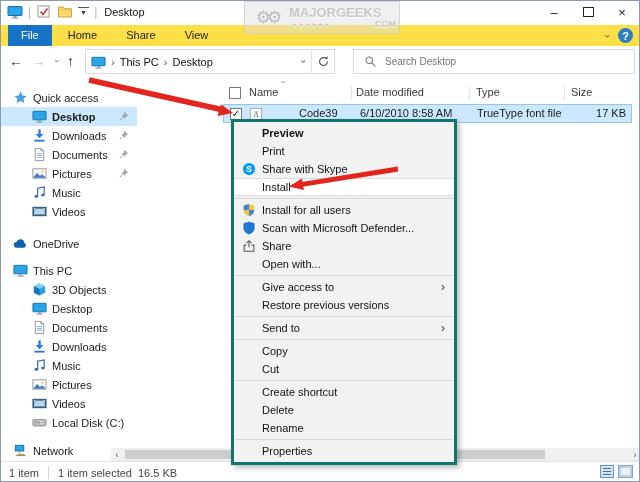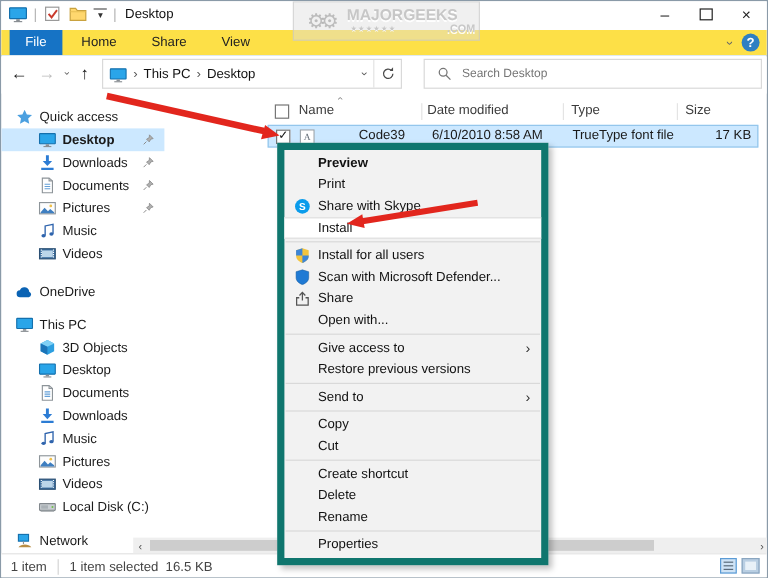--- a/index.html
+++ b/index.html
@@ -70,21 +70,21 @@
   .list-header{position:absolute;left:222px;top:84px;width:408px;height:17px;color:#3b3b3b;}
   .lh-label{position:absolute;top:1px;}
   .hsep{position:absolute;top:1px;width:1px;height:14px;background:#e4e4e4;}
   .sort-caret{position:absolute;left:280px;top:76px;color:#777;font-size:9px;transform:rotate(-90deg);}
   .file-row{position:absolute;left:222px;top:103px;width:409px;height:19px;background:#cce8ff;
     border:1px solid #94c6ec;box-sizing:border-box;}
   .file-row .cell{position:absolute;top:2px;}
   .fr-icon{position:absolute;left:25px;top:2px;width:14px;height:14px;}
   
   .context-menu{position:absolute;left:230px;top:118px;width:226px;background:#f2f2f2;
-    border:6px solid #0f766e;box-shadow:3px 3px 5px rgba(0,0,0,.25);padding:2px 0;z-index:30;box-sizing:border-box;}
+    border:3px solid #0f766e;box-shadow:3px 3px 5px rgba(0,0,0,.25);padding:2px 0;z-index:30;box-sizing:border-box;}
   .menu-item{position:relative;height:18px;line-height:18px;padding-left:28px;box-sizing:border-box;color:#111;}
   .menu-item.bold{font-weight:bold;}
   .menu-item.highlighted{background:#fff;border-top:1px solid #dcdcdc;border-bottom:1px solid #dcdcdc;line-height:16px;}
   .menu-item .ic{position:absolute;left:8px;top:2px;width:14px;height:14px;}
   .menu-item .sub{position:absolute;right:9px;top:0;color:#333;font-size:12px;}
   .menu-sep{height:1px;background:#d9d9d9;margin:2px 1px;}
   
   .hscroll{position:absolute;left:110px;top:447px;width:530px;height:13px;background:#efefef;z-index:10;}
   .hs-arrow{position:absolute;top:0;width:12px;height:13px;color:#505050;font-size:9px;display:flex;align-items:center;justify-content:center;}
   .hs-thumb{position:absolute;left:14px;top:2px;width:420px;height:9px;background:#cdcdcd;}

